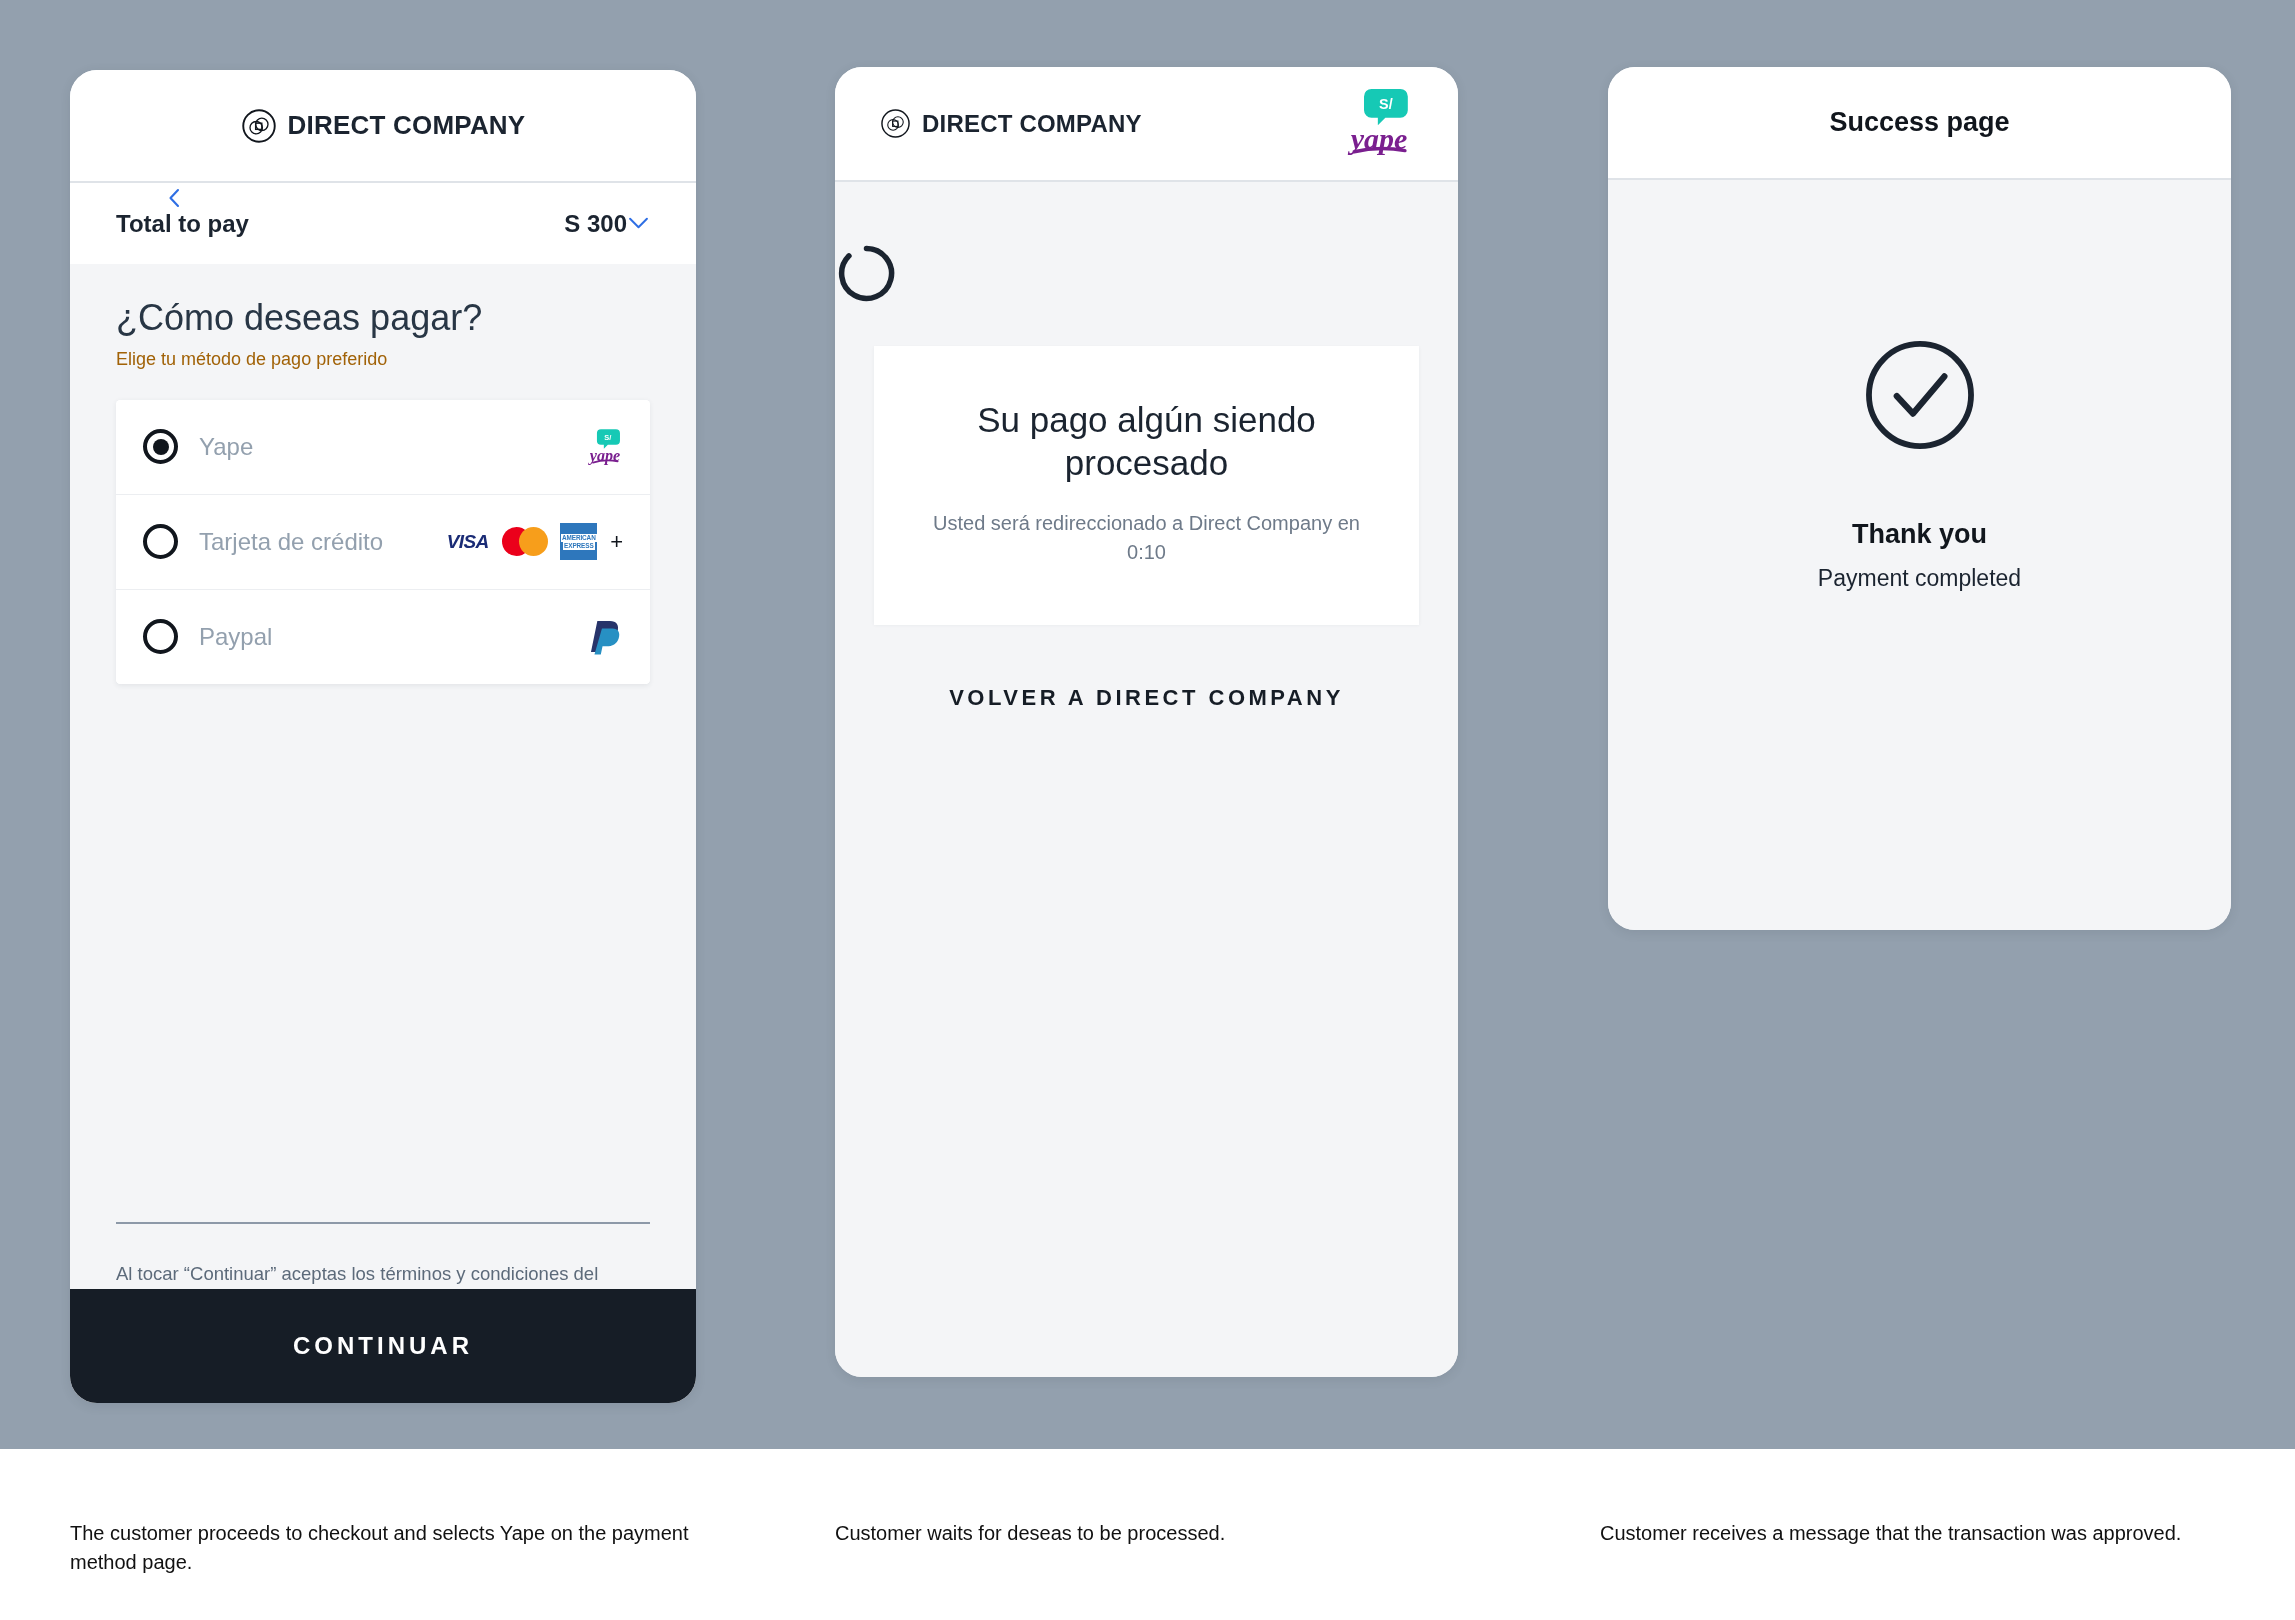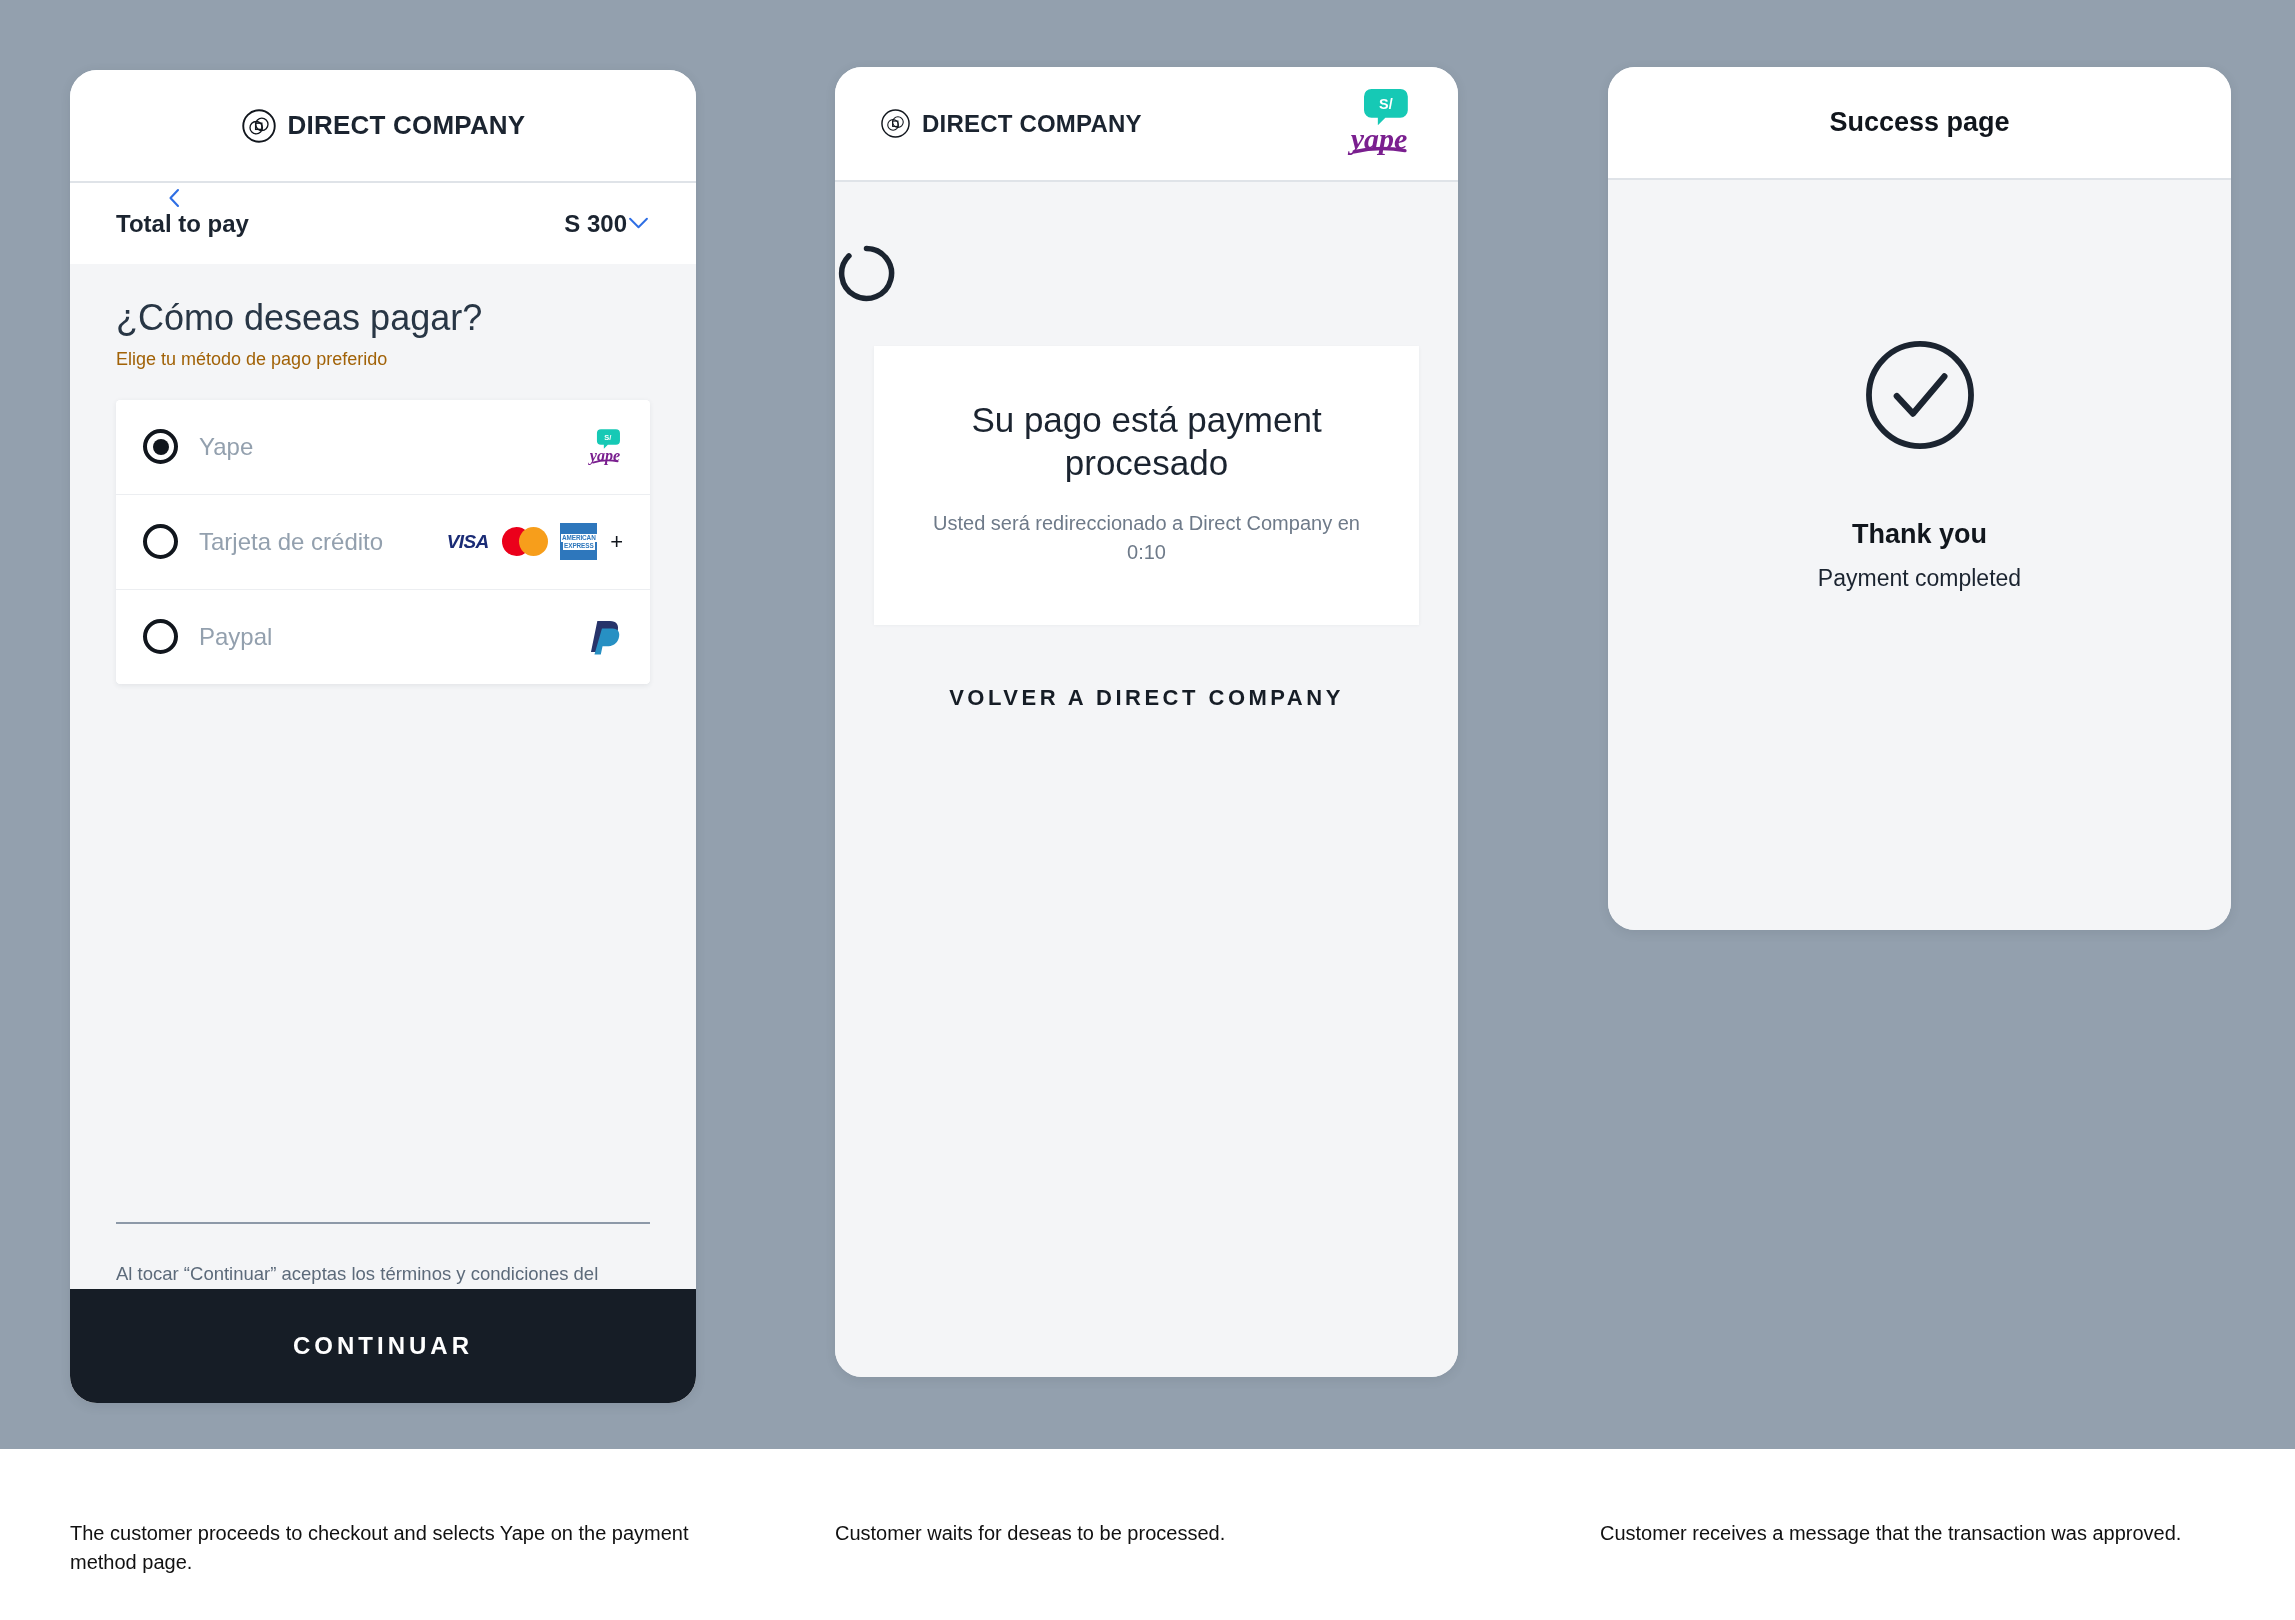--- a/index.html
+++ b/index.html
@@ -263,21 +263,21 @@
   </div>
 
   <div class="divider-thin"></div>
 
   <div class="p2-body">
     <svg class="spinner" viewBox="0 0 48 48">
       <path d="M24 5 A19 19 0 1 1 10.6 10.6" fill="none" stroke="#1b2430" stroke-width="4.2" stroke-linecap="round"></path>
     </svg>
 
     <div class="status-card">
-      <div class="status-title">Su pago está payment procesado</div>
+      <div class="status-title">Su pago algún siendo procesado</div>
       <div class="status-sub">Usted será redireccionado a Direct Company en 0:10</div>
     </div>
 
     <div class="back-link">VOLVER A DIRECT COMPANY</div>
   </div>
 </div>
 
 <div class="phone" id="phone3">
 
   <div class="p3-header">

